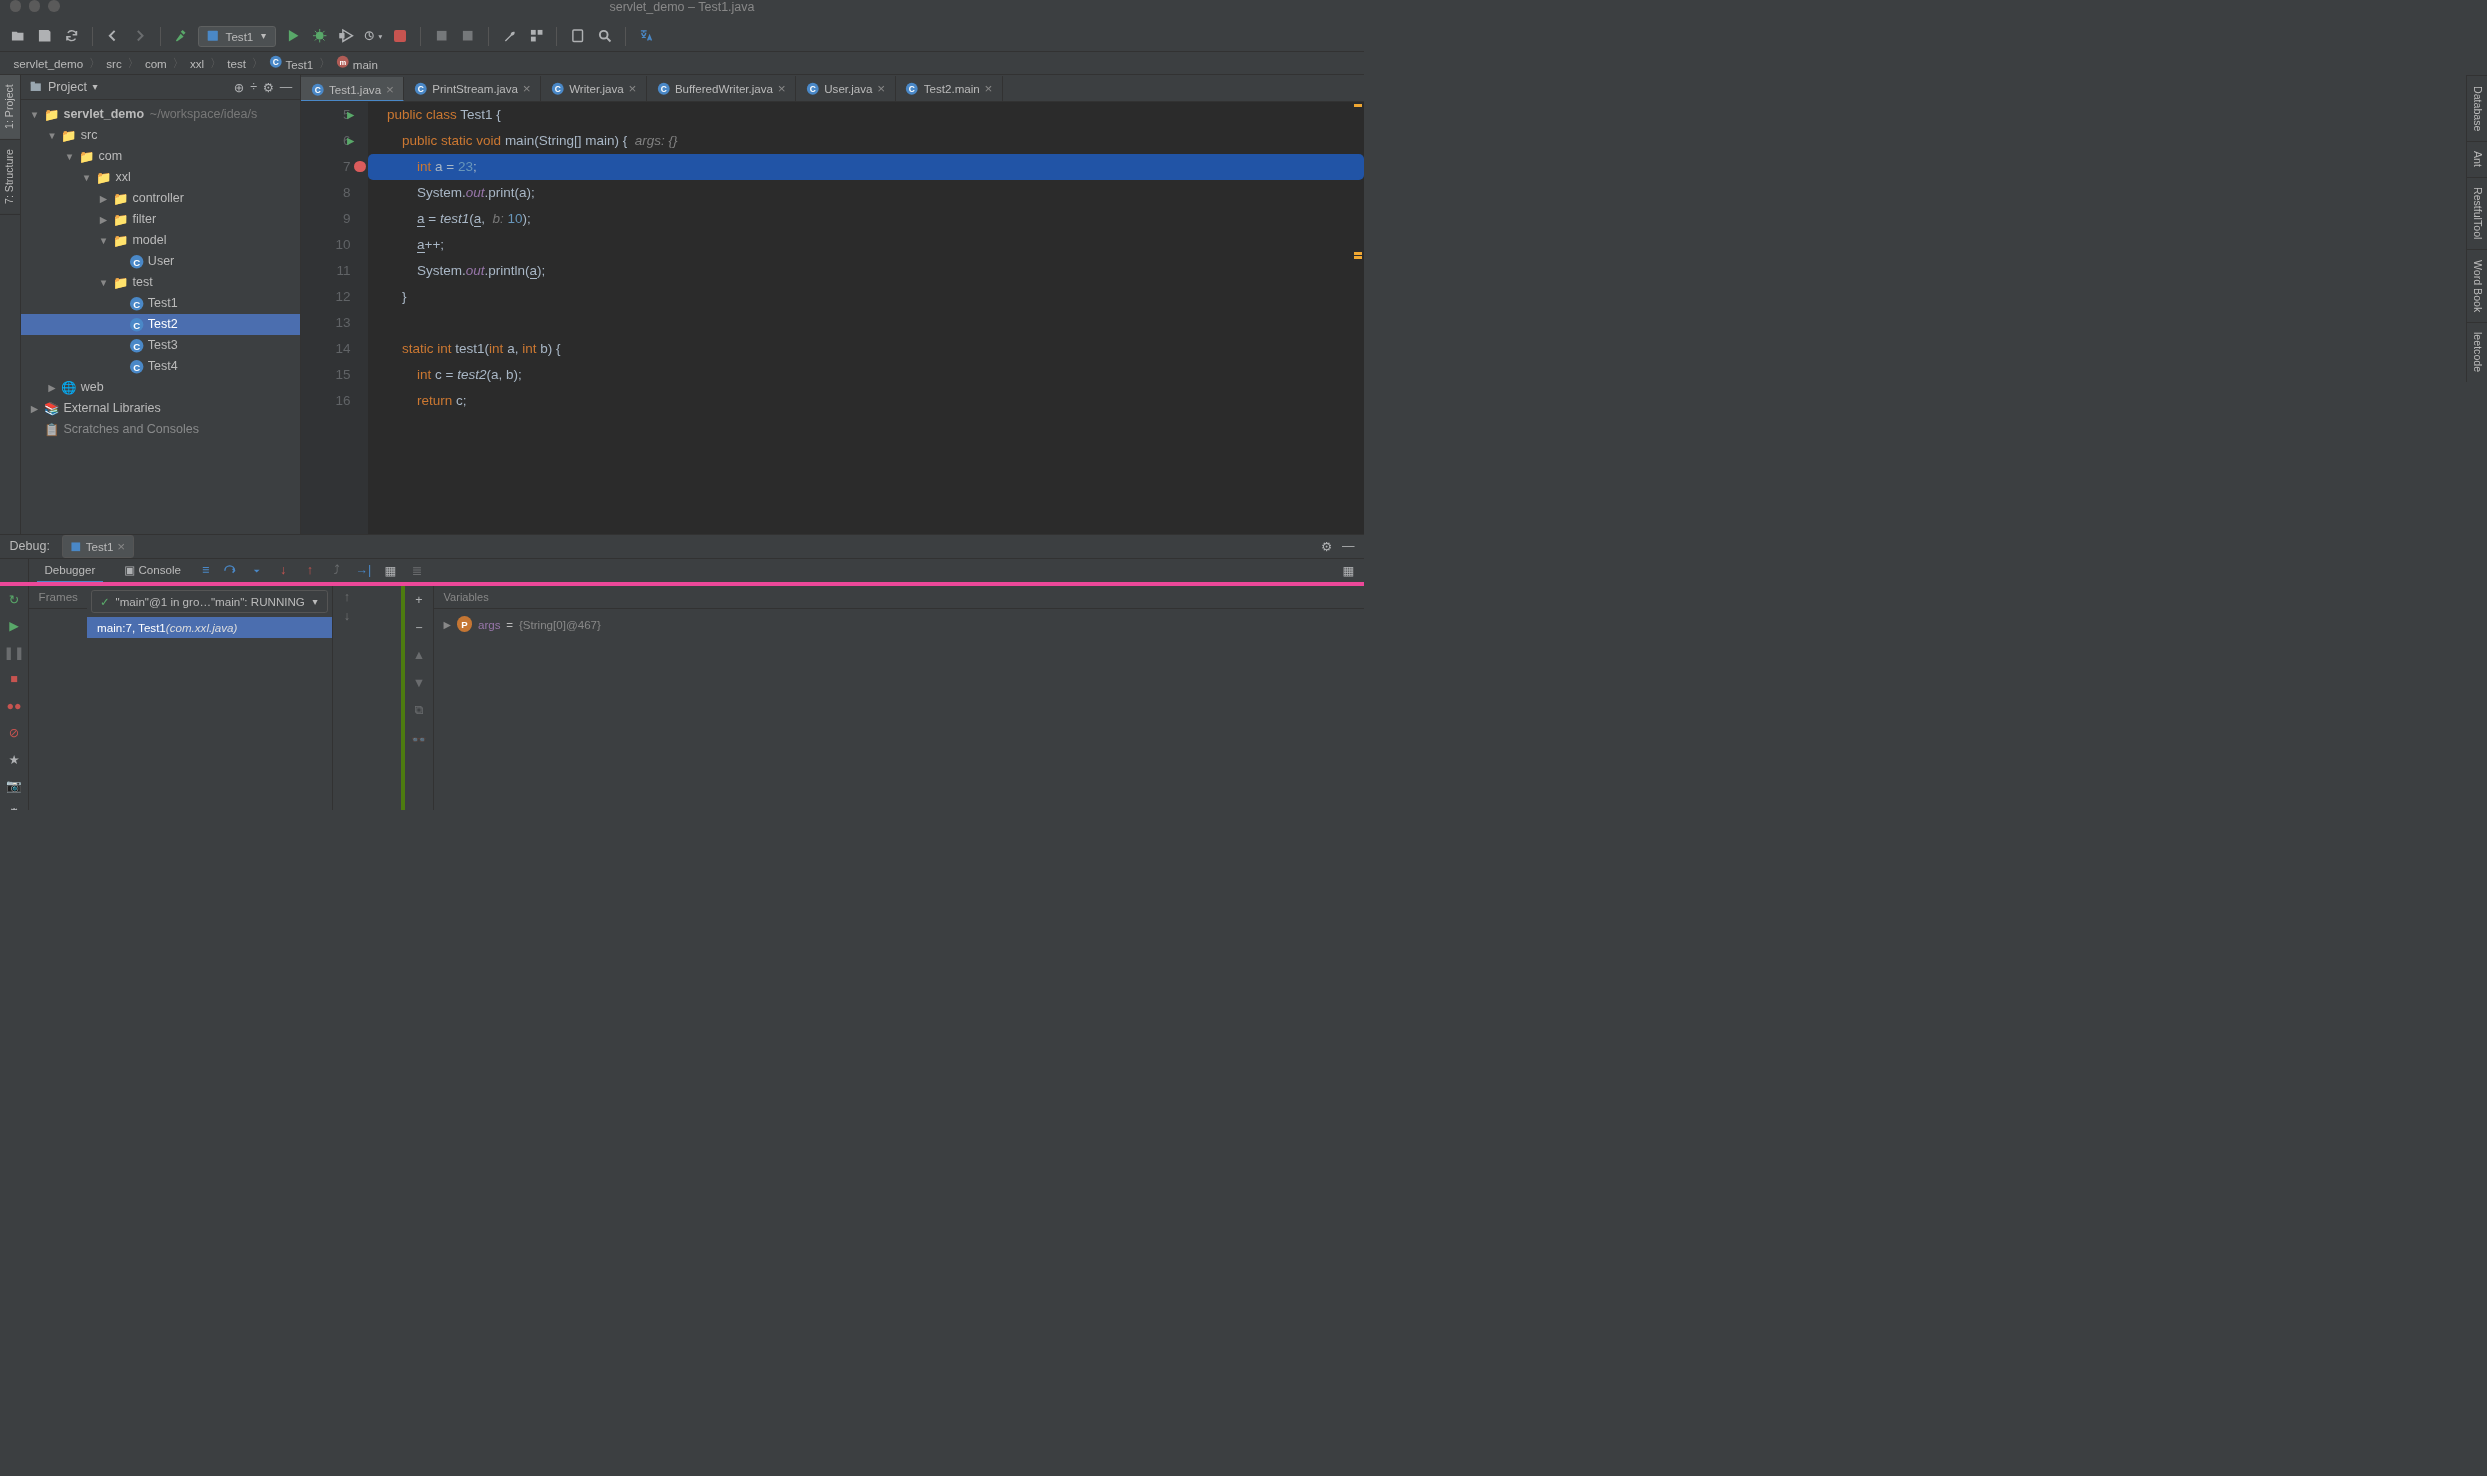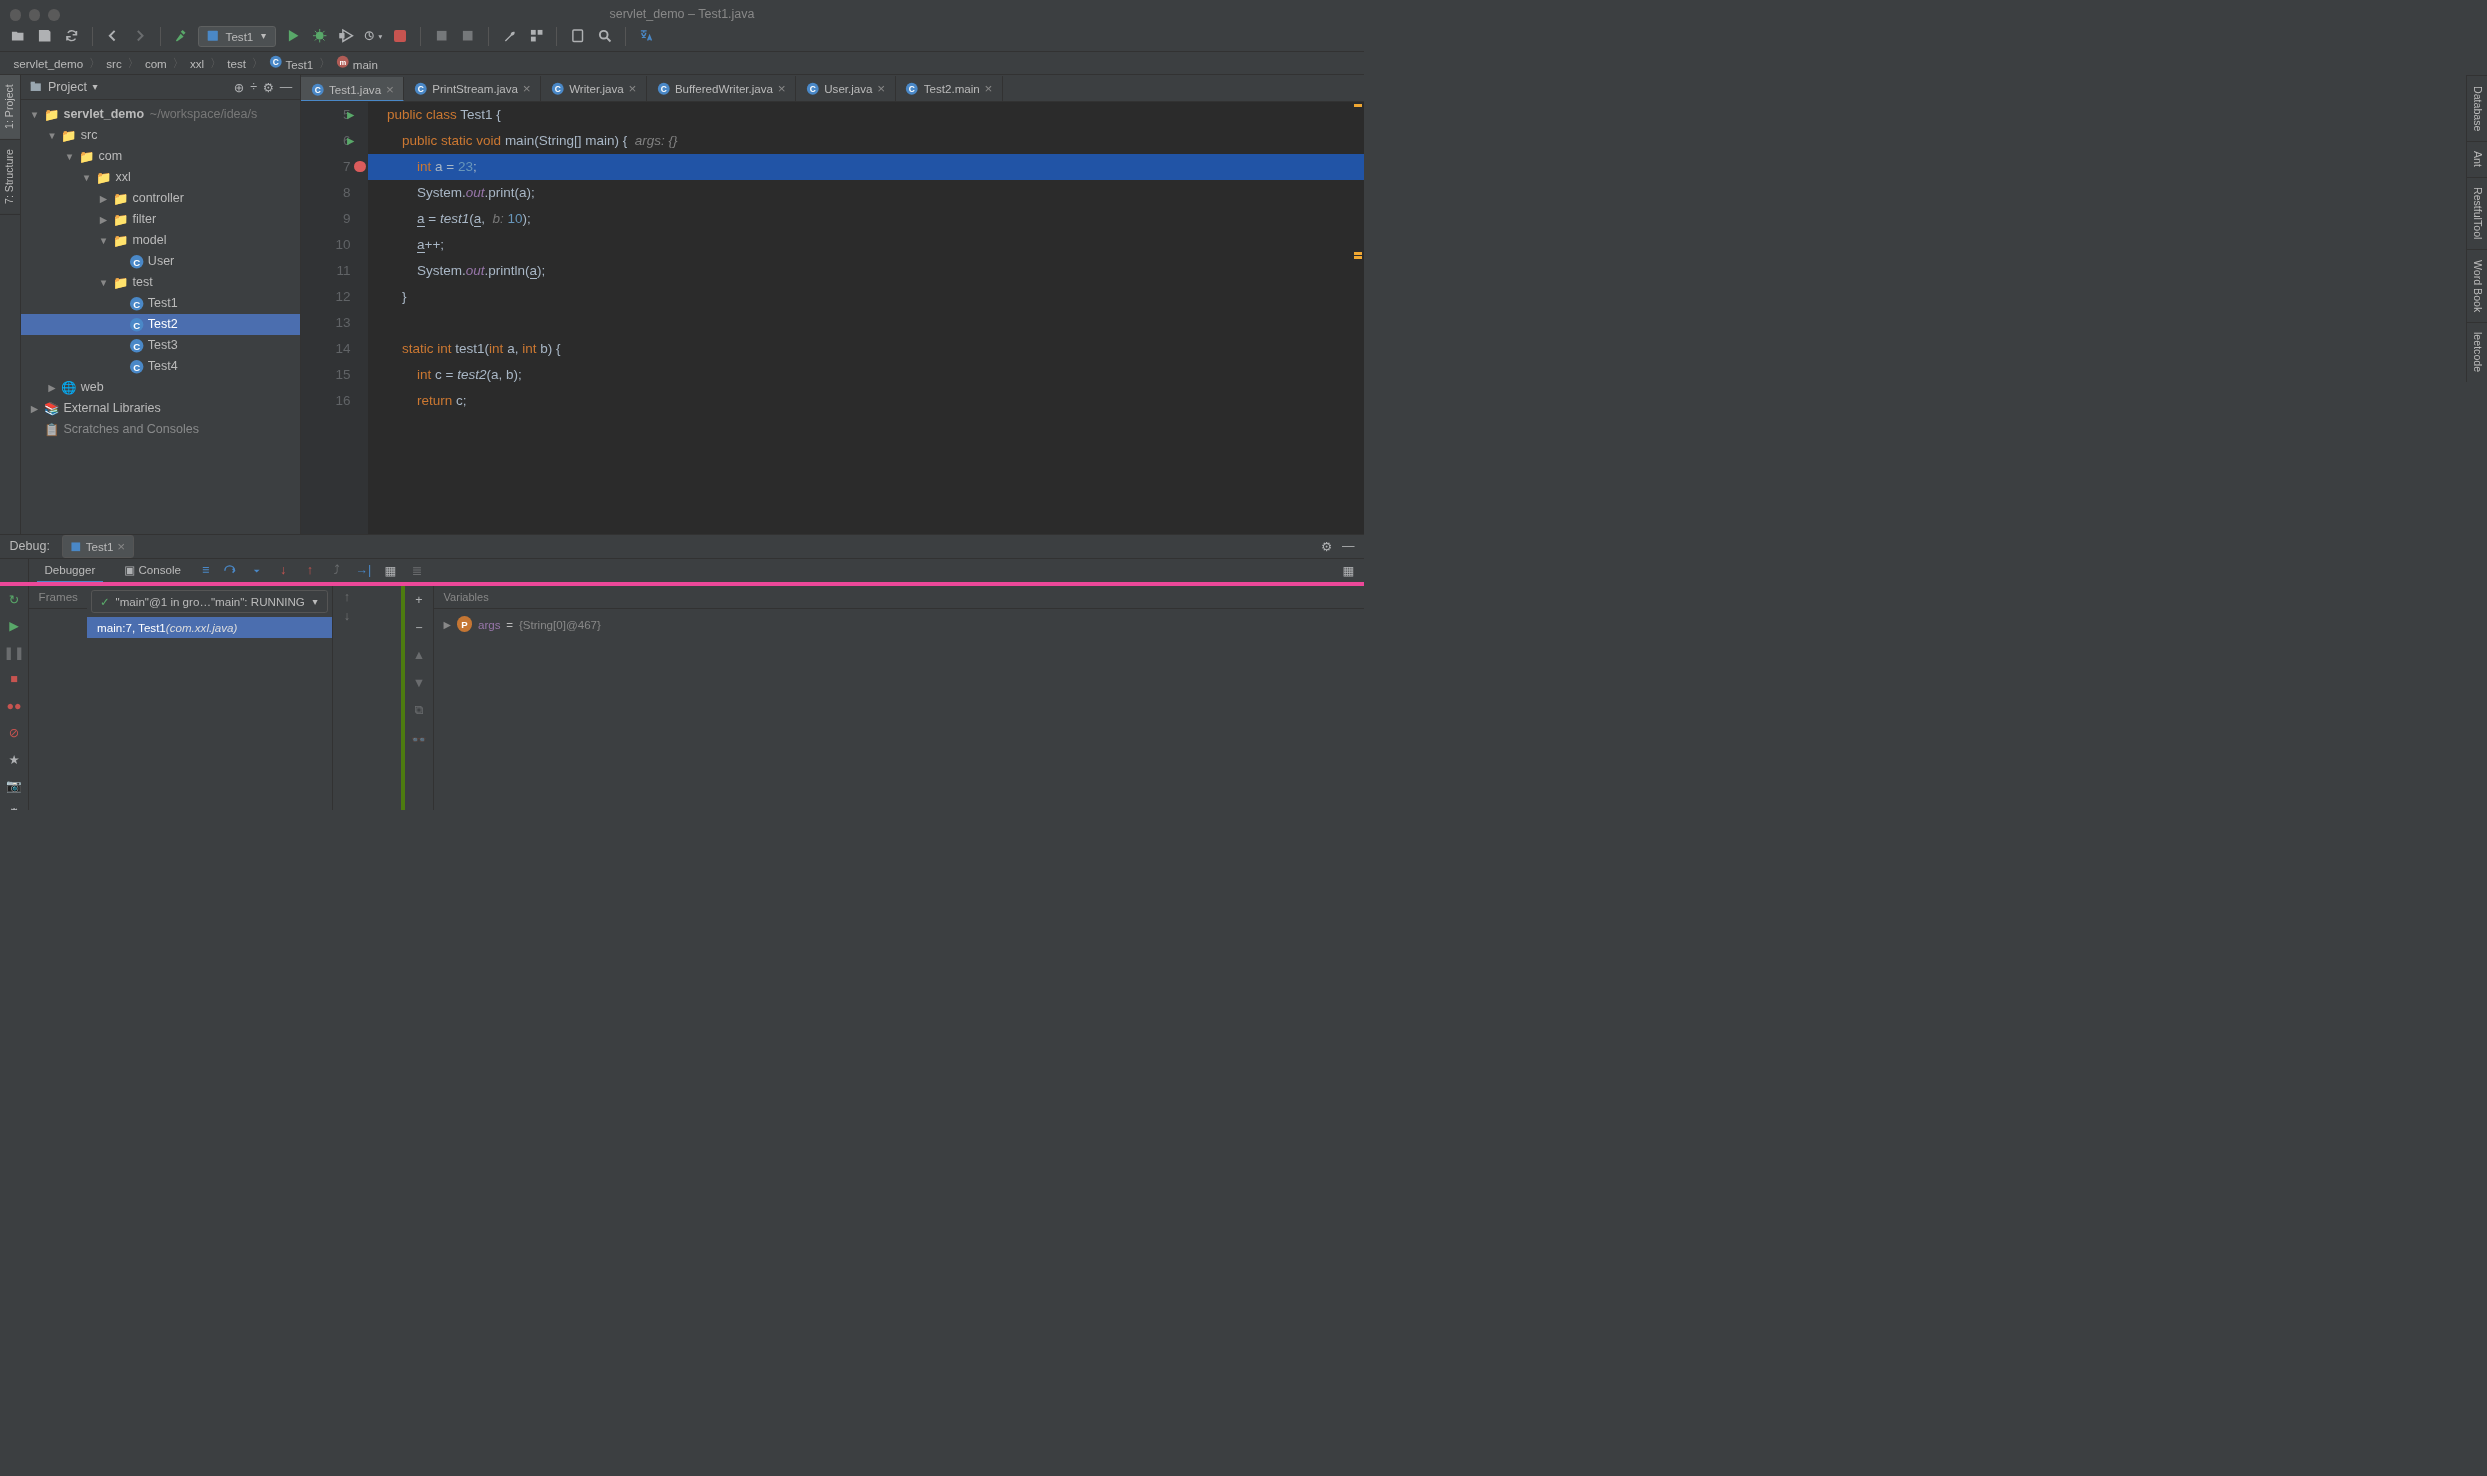--- a/index.html
+++ b/index.html
@@ -1,19 +1,19 @@
 <!DOCTYPE html>
 <html><head>
 <meta charset="utf-8">
 <style>
 * { margin: 0; padding: 0; box-sizing: border-box; font-family: -apple-system, BlinkMacSystemFont, "Segoe UI", sans-serif; }
 body { background: #3c3f41; color: #bbbbbb; font-size: 12.5px; overflow: hidden; width: 1364px; height: 810px; }
 
 
-.titlebar { height: 21px; background: #3c3f41; display: flex; align-items: flex-end; position: relative; }
+.titlebar { height: 21px; background: #3c3f41; display: flex; align-items: flex-start; position: relative; }
 .traffic-lights { display: flex; gap: 7.7px; padding-left: 9.6px; }
 .traffic-lights span { width: 11.6px; height: 11.6px; border-radius: 50%; background: #5a5a5a; }
 .window-title { position: absolute; left: 50%; transform: translateX(-50%); color: #888; font-size: 12.5px; }
 
 
 .toolbar { height: 31px; background: #3c3f41; display: flex; align-items: center; padding: 0 7.7px; gap: 5.8px; border-bottom: 1px solid #323232; }
 .tb-sep { width: 1px; height: 19px; background: #555; margin: 0 3.9px; }
 .tb-btn { width: 21px; height: 21px; display: flex; align-items: center; justify-content: center; cursor: pointer; color: #afb1b3; }
 .tb-btn svg { width: 15.4px; height: 15.4px; }
 .run-config { display: flex; align-items: center; background: #4c5052; border: 1px solid #5e6060; border-radius: 2.9px; padding: 1.9px 7.7px; height: 21px; gap: 5.8px; font-size: 11.6px; }
@@ -58,21 +58,21 @@
 .etab-close { color: #888; font-size: 13.5px; cursor: pointer; }
 .etab-icon { width: 13.5px; height: 13.5px; }
 .editor-body { flex: 1; display: flex; font-family: "JetBrains Mono", Menlo, Consolas, monospace; font-size: 13.5px; line-height: 26px; overflow: hidden; position: relative; }
 .gutter { width: 67px; background: #313335; color: #606366; text-align: right; padding-right: 17.4px; position: relative; }
 .gutter-line { height: 26px; position: relative; }
 .gutter-run { position: absolute; left: 46px; color: #59a869; font-size: 9.6px; }
 .gutter-bp { position: absolute; left: 53px; width: 11.6px; height: 11.6px; background: #db5c5c; border-radius: 50%; top: 6.7px; }
 .gutter-bulb { position: absolute; left: 75px; color: #f0a732; top: 0; }
 .code-area { flex: 1; padding-left: 19px; position: relative; }
 .code-line { height: 26px; white-space: pre; }
-.code-line.current { background: #2154a6; border-radius: 0; margin-left: -19px; padding-left: 19px; }
+.code-line.current { background: #2154a6; border-radius: 5px; margin-left: -19px; padding-left: 19px; }
 .kw { color: #cc7832; }
 .num { color: #6897bb; }
 .id { color: #a9b7c6; }
 .field { color: #9876aa; font-style: italic; }
 .comment { color: #808080; font-style: italic; }
 .param-hint { color: #787878; font-style: italic; }
 .underline { border-bottom: 1px solid #a9b7c6; }
 .markers { position: absolute; right: 0; top: 27px; width: 9.6px; }
 .marker { width: 7.7px; height: 2.9px; margin: 1px 0; }
 

